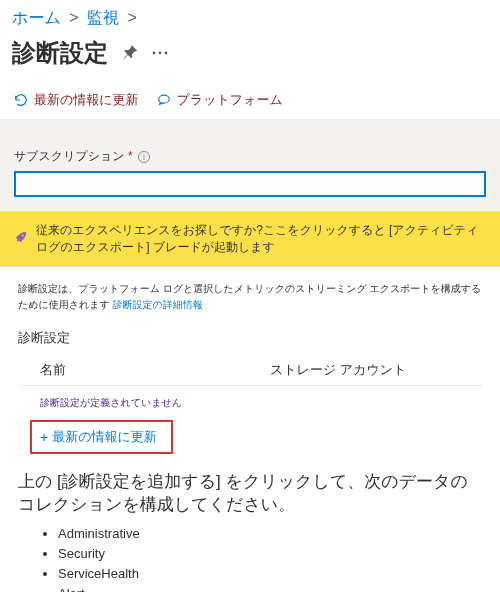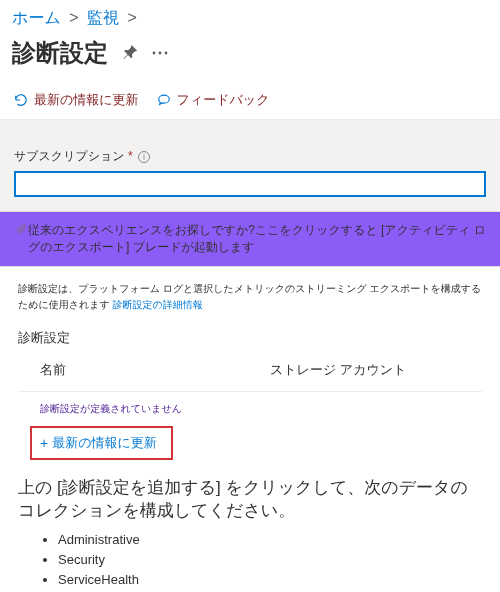--- a/index.html
+++ b/index.html
@@ -51,32 +51,32 @@
     border-radius:50%; text-align:center; line-height:11px; font-size:9px;
     color:#8a8886; margin-left:2px;
   }
   .req { color:#a4262c; }
   .sub-input-wrap { background:#f3f2f1; padding: 0 14px 14px; }
   .sub-input {
     width:100%; border:2px solid #0078d4; padding:4px 6px; font-size:13px;
     background:#fff; height:26px;
   }
   .banner {
-    background:#8b5cf6; color:#323130;
+    background:#fde047; color:#323130;
     padding:10px 14px; font-size:12px;
-    display:flex; align-items:flex-start;
+    display:flex; gap:8px; align-items:center;
     border-top:1px solid #e1dfdd; border-bottom:1px solid #e1dfdd;
   }
   .rocket { color:#8764b8; flex-shrink:0; margin-top:1px; }
   .content { padding: 14px 18px; }
   .desc { font-size:10px; line-height:1.6; }
   .link { color:#0078d4; text-decoration:none; cursor:pointer; }
   .section-label { margin-top:16px; font-size:13px; }
   .tbl-head {
-    display:flex; margin-top:8px; padding:6px 0 12px 22px;
+    display:flex; margin-top:8px; padding:6px 0 6px 22px;
     font-size:13px; font-weight:400; color:#323130;
     border-bottom:1px solid #edebe9;
   }
   .tbl-head .col1 { width:230px; }
   .tbl-row {
     padding:10px 0 10px 22px; font-size:10px; color:#4c1d95;
   }
   .add-row {
     display:inline-flex; align-items:center; gap:4px;
     border:2px solid #d13438; padding:6px 14px 6px 8px;
@@ -122,21 +122,21 @@
         </svg>
     </span>
     <span>最新の情報に更新</span>
   </div>
   <div class="cmd">
     <span class="ico">
       <svg width="14" height="14" viewBox="0 0 16 16">
           <path fill="none" stroke="currentColor" stroke-width="1.3" d="M8 2.5c3.3 0 6 2 6 4.5s-2.7 4.5-6 4.5c-.6 0-1.2-.1-1.8-.2L3 13l.7-2.3C2.6 9.8 2 8.7 2 7 2 4.5 4.7 2.5 8 2.5z"></path>
         </svg>
     </span>
-    <span>フィードバック</span>
+    <span>プラットフォーム</span>
   </div>
 </div>
 
 <div class="sub-bar">
   <span>サブスクリプション</span>
   <span class="req">*</span>
   <span class="info-ico">i</span>
 </div>
 <div class="sub-input-wrap">
   <input class="sub-input" style="">

